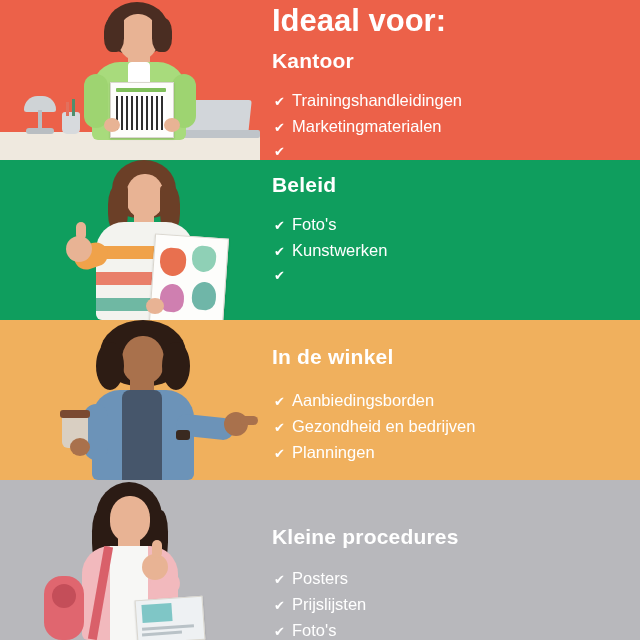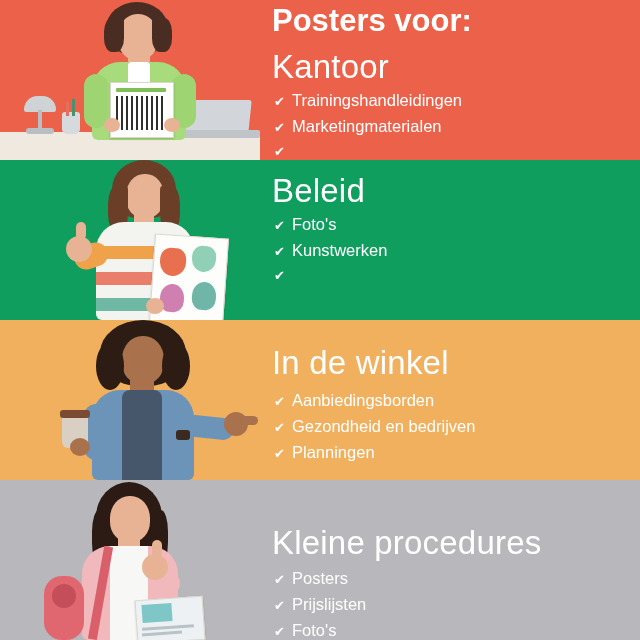--- a/index.html
+++ b/index.html
@@ -82,23 +82,23 @@
 
   
   .content {
     position: absolute;
     left: 272px;
     top: 0;
     right: 0;
     height: 160px;
   }
   .band-title {
-    font-size: 33px;
+    font-size: 21px;
     line-height: 1;
-    font-weight: normal;
+    font-weight: bold;
     color: #ffffff;
     letter-spacing: 0.2px;
   }
   .headline {
     position: absolute;
     left: 0;
     top: 5px;
     font-size: 31px;
     line-height: 1;
     font-weight: bold;
@@ -172,21 +172,21 @@
 
         <div class="sheet" style="left:110px;top:82px;width:62px;height:54px;"></div>
         <div class="prop" style="left:116px;top:88px;width:50px;height:4px;background:#7fbf5a;border-radius:1px;"></div>
         <div class="prop" style="left:116px;top:96px;width:50px;height:34px;background:repeating-linear-gradient(90deg,#2f2f2f 0 2px,#ffffff 2px 5px);"></div>
         <div class="hand" style="left:104px;top:118px;width:16px;height:14px;"></div>
         <div class="hand" style="left:164px;top:118px;width:16px;height:14px;"></div>
       </div>
     </div>
 
     <div class="content">
-      <div class="headline">Posters voor:</div>
+      <div class="headline">Ideaal voor:</div>
       <div class="band-title">Kantoor</div>
       <ul class="bullets">
         <li>
           <span class="check">✔</span>
           <span class="txt">Trainingshandleidingen</span>
         </li>
         <li>
           <span class="check">✔</span>
           <span class="txt">Marketingmaterialen</span>
         </li>

